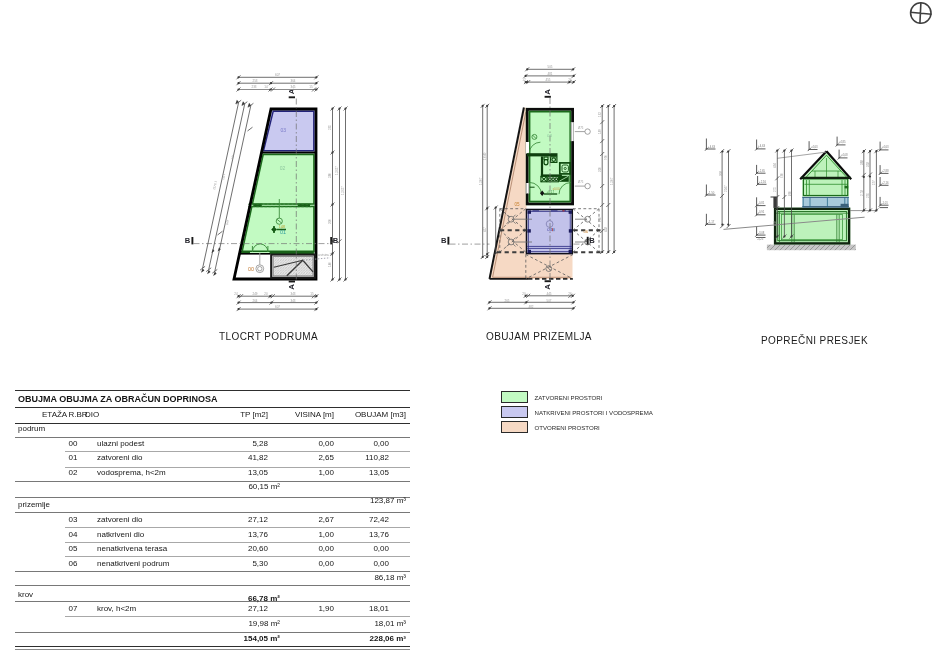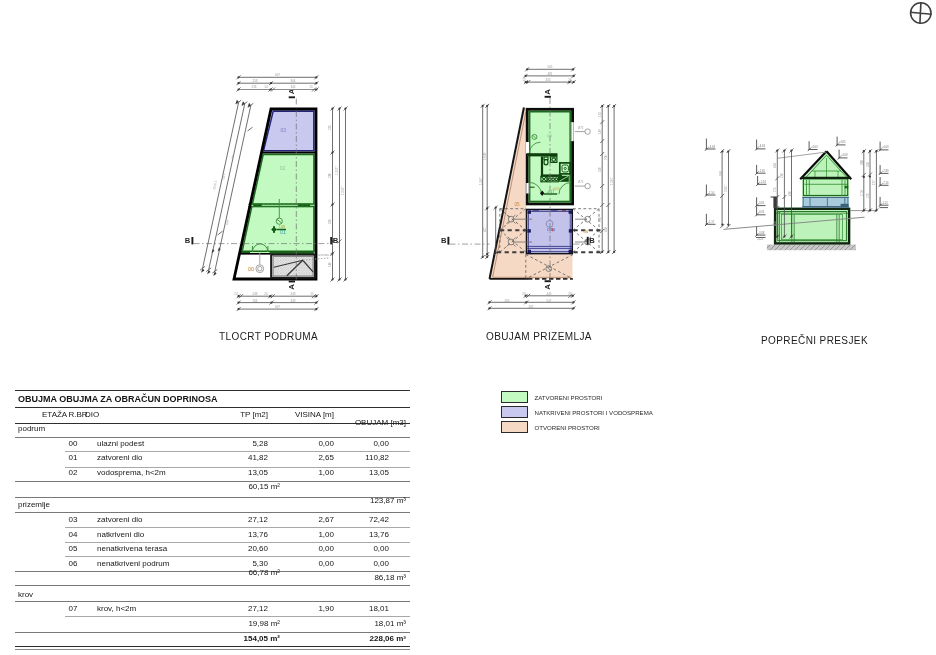--- a/index.html
+++ b/index.html
@@ -613,21 +613,21 @@
 <div class="rd" style="left:15px;top:646.2px;width:395px;"></div>
 <div style="position:absolute;left:15px;top:648.8px;width:395px;height:1.6px;background:#8a8a8a;"></div>
 
 <div class="tc b" style="left:18px;top:395.2px;font-size:9px;">OBUJMA OBUJMA ZA OBRAČUN DOPRINOSA</div>
 
 <div class="tc" style="left:18px;top:411px;padding-left:24px;">ETAŽA</div>
 <div class="tc" style="left:68.5px;top:411px;">R.BR.</div>
 <div class="tc" style="left:85px;top:411px;">DIO</div>
 <div class="tc tr" style="left:198px;top:411px;width:70px;">TP [m2]</div>
 <div class="tc tr" style="left:264px;top:411px;width:70px;">VISINA [m]</div>
-<div class="tc tr" style="left:336px;top:411px;width:70px;margin-top:8px;">OBUJAM [m3]</div>
+<div class="tc tr" style="left:336px;top:411px;width:70px;">OBUJAM [m3]</div>
 
 <div class="tc" style="left:18px;top:424.6px;">podrum</div>
 
 <div class="tc" style="left:68.5px;top:439.6px;">00</div>
 <div class="tc" style="left:97px;top:439.6px;">ulazni podest</div>
 <div class="tc tr" style="left:198px;top:439.6px;width:70px;">5,28</div>
 <div class="tc tr" style="left:264px;top:439.6px;width:70px;">0,00</div>
 <div class="tc tr" style="left:319px;top:439.6px;width:70px;">0,00</div>
 
 <div class="tc" style="left:68.5px;top:454.2px;">01</div>
@@ -664,21 +664,21 @@
 <div class="tc tr" style="left:198px;top:545.1px;width:70px;">20,60</div>
 <div class="tc tr" style="left:264px;top:545.1px;width:70px;">0,00</div>
 <div class="tc tr" style="left:319px;top:545.1px;width:70px;">0,00</div>
 
 <div class="tc" style="left:68.5px;top:559.7px;">06</div>
 <div class="tc" style="left:97px;top:559.7px;">nenatkriveni podrum</div>
 <div class="tc tr" style="left:198px;top:559.7px;width:70px;">5,30</div>
 <div class="tc tr" style="left:264px;top:559.7px;width:70px;">0,00</div>
 <div class="tc tr" style="left:319px;top:559.7px;width:70px;">0,00</div>
 
-<div class="tc tr" style="left:210px;top:569px;width:70px;">66,78 m²</div>
+<div class="tc tr" style="left:210px;top:595px;width:70px;font-weight:bold;">66,78 m²</div>
 <div class="tc tr" style="left:336px;top:574.2px;width:70px;text-align:right;">86,18 m³</div>
 
 <div class="tc" style="left:18px;top:591.3px;">krov</div>
 
 <div class="tc" style="left:68.5px;top:605.4px;">07</div>
 <div class="tc" style="left:97px;top:605.4px;">krov, h&lt;2m</div>
 <div class="tc tr" style="left:198px;top:605.4px;width:70px;">27,12</div>
 <div class="tc tr" style="left:264px;top:605.4px;width:70px;">1,90</div>
 <div class="tc tr" style="left:319px;top:605.4px;width:70px;">18,01</div>
 

